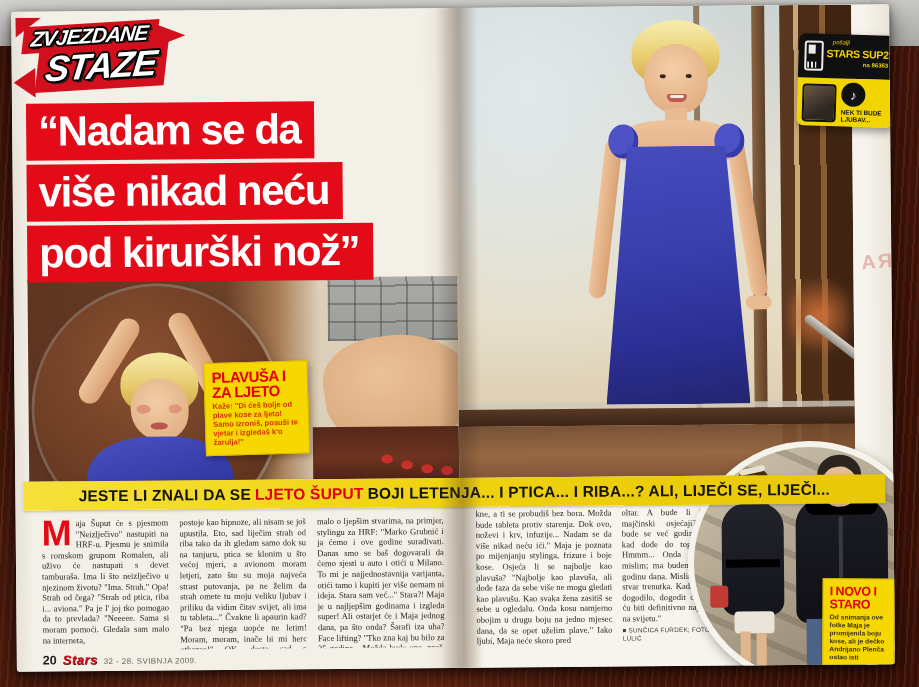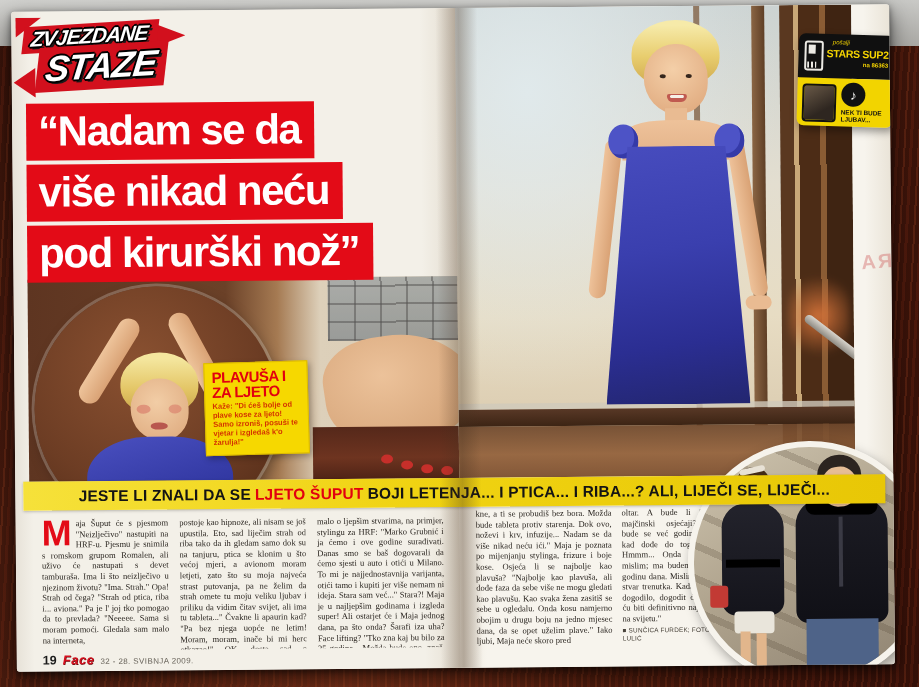--- a/index.html
+++ b/index.html
@@ -309,22 +309,22 @@
 
     <div class="cols cols-left">
       <div class="col">
         <span class="dropcap">M</span><span>aja Šuput će s pjesmom "Neizlječivo" nastupiti na HRF-u. Pjesmu je snimila s romskom grupom Romalen, ali uživo će nastupati s devet tamburaša. Ima li što neizlječivo u njezinom životu? "Ima. Strah." Opa! Strah od čega? "Strah od ptica, riba i... aviona." Pa je l' joj tko pomogao da to prevlada? "Neeeee. Sama si moram pomoći. Gledala sam malo na interneta,</span>
       </div>
       <div class="col">postoje kao hipnoze, ali nisam se još upustila. Eto, sad liječim strah od riba tako da ih gledam samo dok su na tanjuru, ptica se klonim u što većoj mjeri, a avionom moram letjeti, zato što su moja najveća strast putovanja, pa ne želim da strah omete tu moju veliku ljubav i priliku da vidim čitav svijet, ali ima tu tableta..." Čvakne li apaurin kad? "Pa bez njega uopće ne letim! Moram, moram, inače bi mi herc otkazao!" OK, dosta sad o strahovima, 'ajmo</div>
       <div class="col">malo o ljepšim stvarima, na primjer, stylingu za HRF: "Marko Grubnić i ja ćemo i ove godine surađivati. Danas smo se baš dogovarali da ćemo sjesti u auto i otići u Milano. To mi je najjednostavnija varijanta, otići tamo i kupiti jer više nemam ni ideja. Stara sam već..." Stara?! Maja je u najljepšim godinama i izgleda super! Ali ostarjet će i Maja jednog dana, pa što onda? Šarafi iza uha? Face lifting? "Tko zna kaj bu bilo za 25 godina... Možda bude ono, znaš, doktor te ta-</div>
     </div>
 
     <div class="footer">
-      <span class="pn">19</span>
-      <span class="mag">Face</span>
+      <span class="pn">20</span>
+      <span class="mag">Stars</span>
       <span class="date">32 - 28. SVIBNJA 2009.</span>
     </div>
 
     <div class="cols cols-right">
       <div class="col col-a">kne, a ti se probudiš bez bora. Možda bude tableta protiv starenja. Dok ovo, noževi i krv, infuzije... Nadam se da više nikad neću ići." Maja je poznata po mijenjanju stylinga, frizure i boje kose. Osjeća li se najbolje kao plavuša? "Najbolje kao plavuša, ali dođe faza da sebe više ne mogu gledati kao plavušu. Kao svaka žena zasitiš se sebe u ogledalu. Onda kosu namjerno obojim u drugu boju na jedno mjesec dana, da se opet uželim plave." Iako ljubi, Maja neće skoro pred</div>
       <div class="col col-b">
         <span>oltar. A bude li joj se majčinski osjećaji? "Ah, bude se već godinama, ali kad dođe do tog dijela... Hmmm... Onda si uvijek mislim; ma budem još... za godinu dana. Mislim da je to stvar trenutka. Kada se bude dogodilo, dogodit će se! Ja ću biti definitivno najsretnija na svijetu."</span>
         <div class="byline">■ SUNČICA FURDEK; FOTO: IVA LULIĆ</div>
       </div>
     </div>
@@ -340,16 +340,21 @@
       <div class="w-leg wl2"></div>
       <div class="w-bag"></div>
       <div class="m-coat"></div>
       <div class="m-collar"></div>
       <div class="m-hair"></div>
       <div class="m-face"></div>
       <div class="m-jeans"></div>
       <div class="m-zip"></div>
     </div>
 
+    <div class="callout callout-newold">
+      <div class="co-title t-red">I NOVO I</div>
+      <div class="co-title t-red">STARO</div>
+      <div class="co-body">Od snimanja ove fotke Maja je promijenila boju kose, ali je dečko Andrijano Plenča ostao isti</div>
+    </div>
 
     <div class="gutter"></div>
   </div>
 </div>
 
 </body></html>

